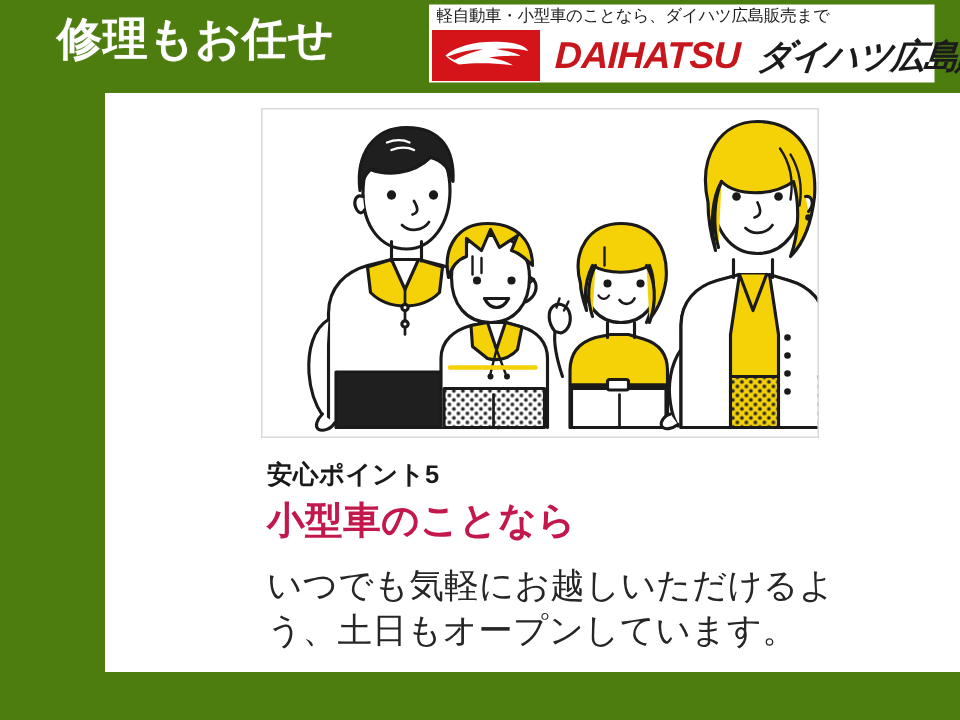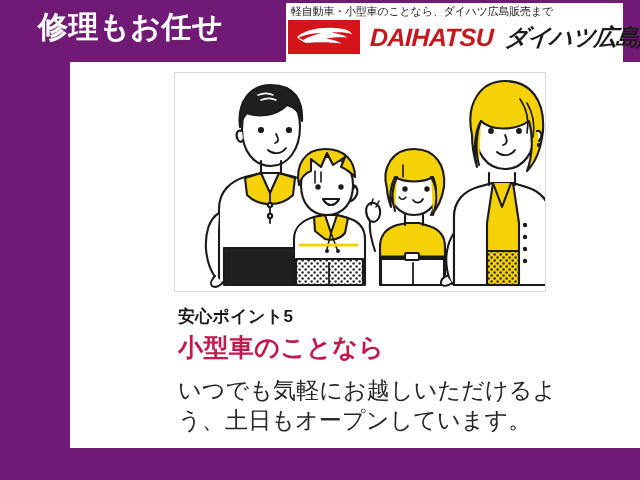--- a/index.html
+++ b/index.html
@@ -10,21 +10,21 @@
   body {
     font-family: "Liberation Sans", "DejaVu Sans", sans-serif;
   }
 
   
   #page {
     position: relative;
     width: 640px;
     height: 480px;
     overflow: hidden;
-    background: #701a75;
+    background: #4d7c0f;
   }
 
   
   .header {
     position: absolute;
     left: 0;
     top: 0;
     width: 640px;
     height: 62px;
   }
@@ -41,21 +41,21 @@
     white-space: nowrap;
     text-shadow: 0 0 1px rgba(255,255,255,0.25);
   }
 
   
   .logo-panel {
     position: absolute;
     left: 286px;
     top: 3px;
     width: 337px;
-    height: 68px;
+    height: 52px;
     background: #ffffff;
     box-sizing: border-box;
     padding: 0;
   }
   .logo-tagline {
     position: absolute;
     left: 5px;
     top: 1px;
     font-size: 11px;
     line-height: 15px;

